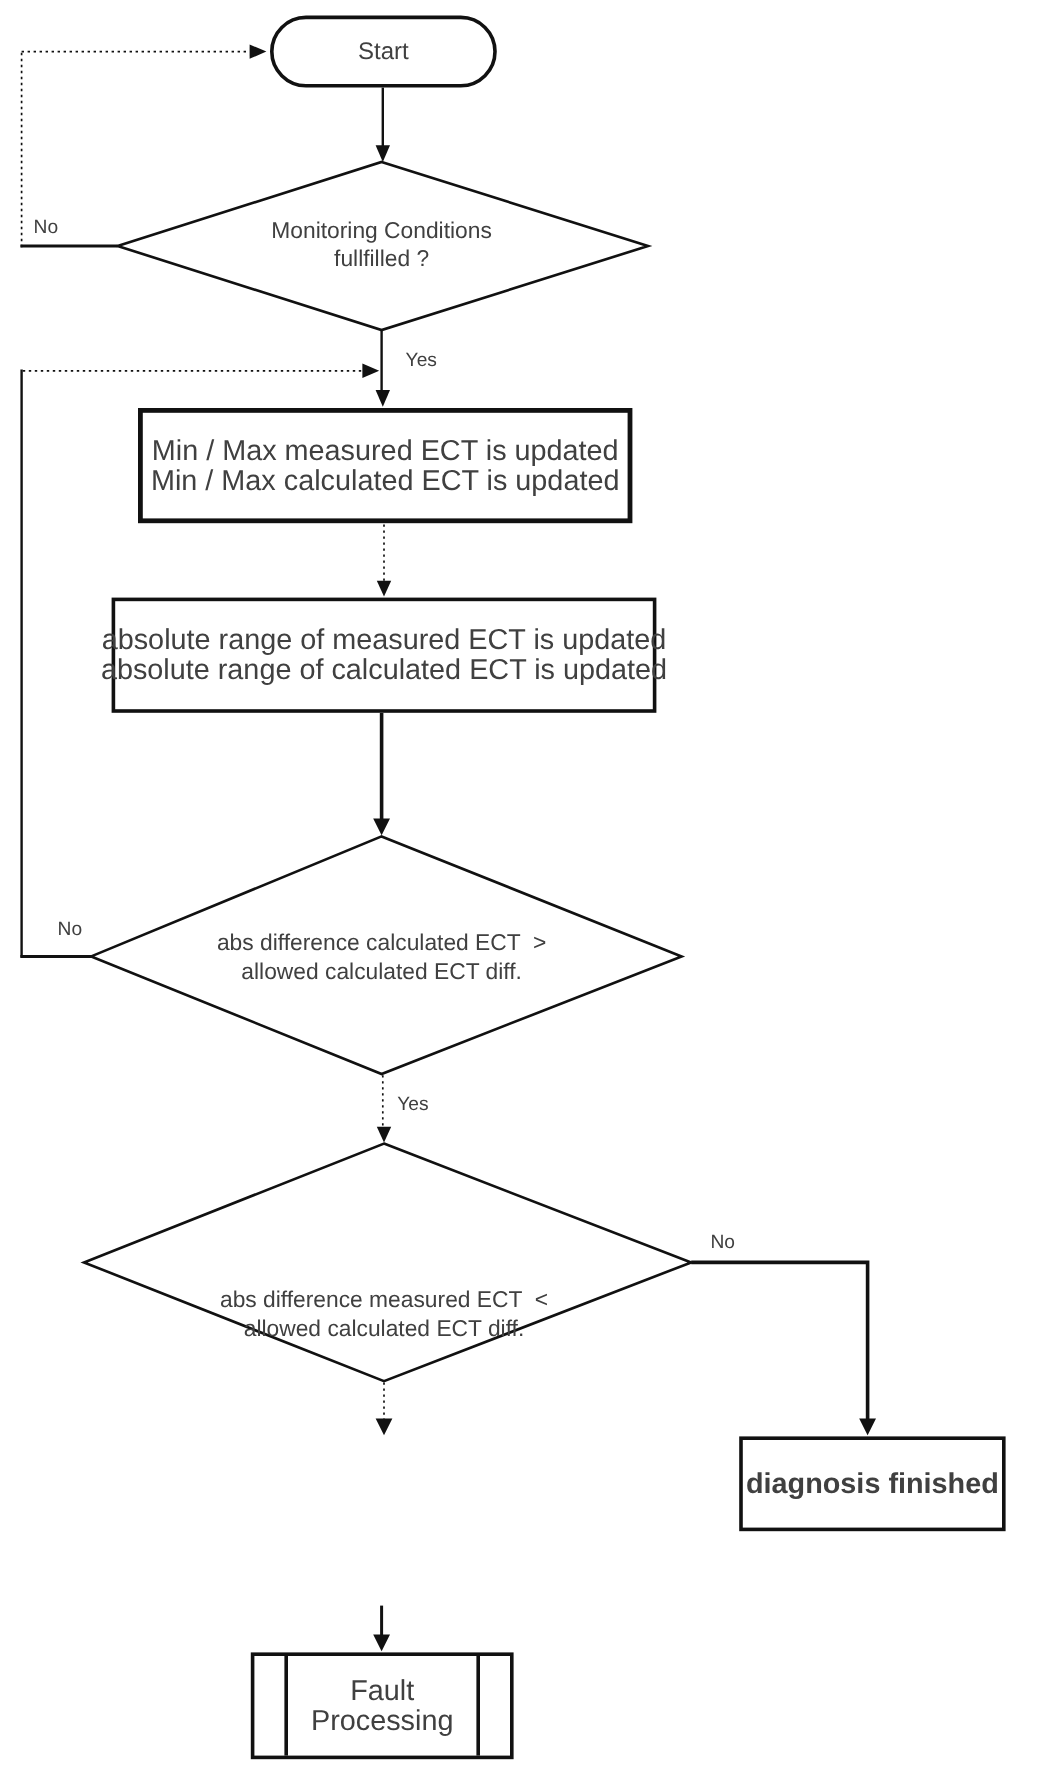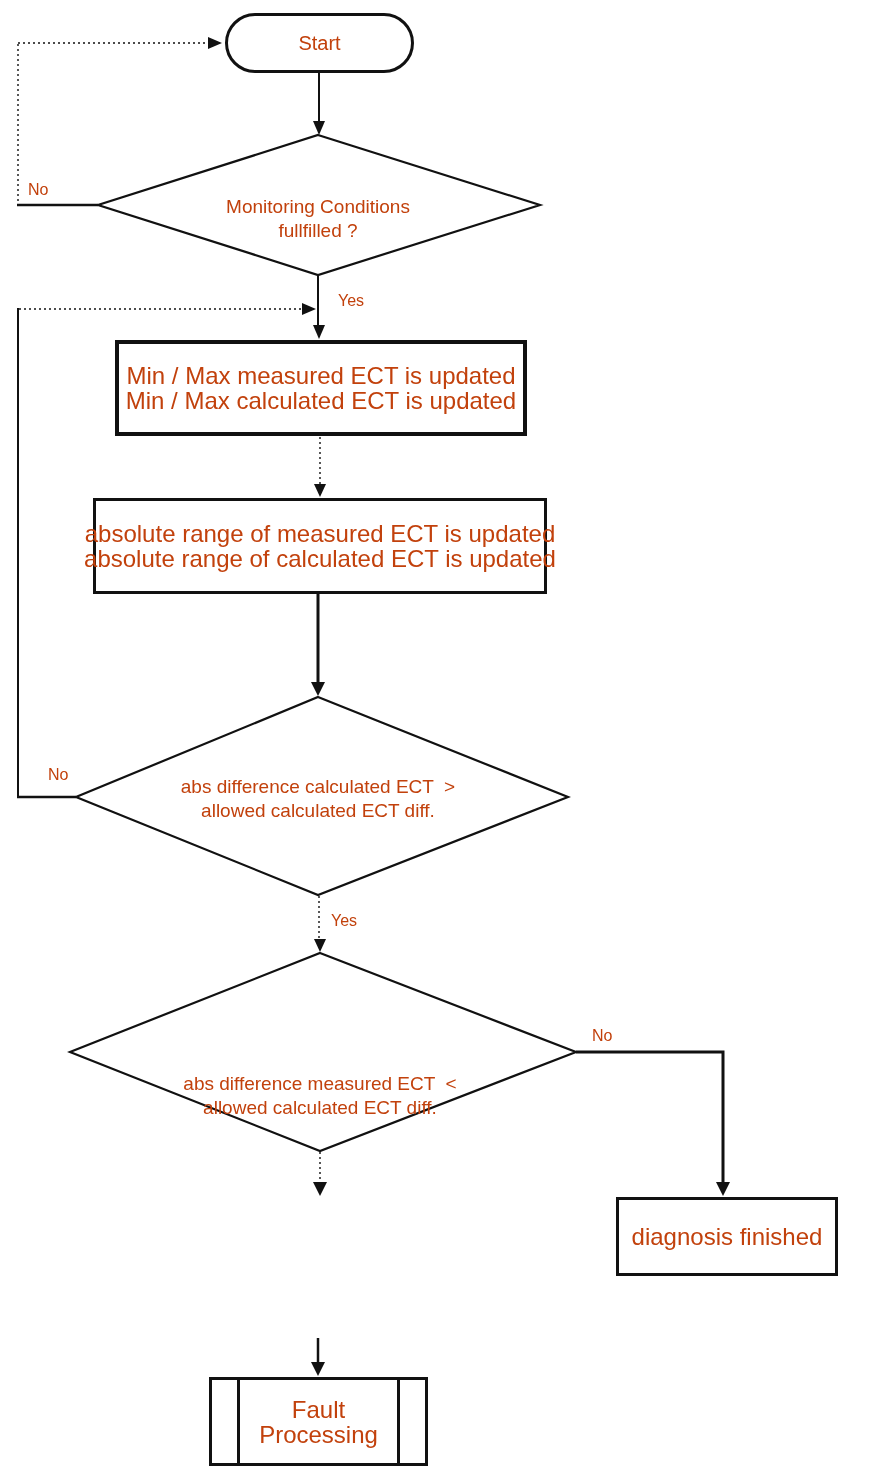--- a/index.html
+++ b/index.html
@@ -6,21 +6,21 @@
     margin: 0;
     padding: 0;
     background: #ffffff;
   }
   .canvas {
     position: relative;
     width: 880px;
     height: 1480px;
     background: #ffffff;
     font-family: "Liberation Sans", sans-serif;
-    color: #c2410c;
+    color: #404040;
     overflow: hidden;
   }
   .canvas svg {
     position: absolute;
     left: 0;
     top: 0;
   }
   .node {
     position: absolute;
     box-sizing: border-box;
@@ -108,21 +108,21 @@
 
     <polygon points="318,135 540,205 318,275 98,205" fill="#ffffff" stroke="#111" stroke-width="2.2"></polygon>
     <polygon points="318,697 568,797 318,895 76,797" fill="#ffffff" stroke="#111" stroke-width="2.2"></polygon>
     <polygon points="320,953 576,1052 320,1151 70,1052" fill="#ffffff" stroke="#111" stroke-width="2.2"></polygon>
   </svg>
 
   <div class="node stadium" style="left:225px; top:13px; width:189px; height:60px;">
     <div class="line">Start</div>
   </div>
 
-  <div class="dlabel" style="left:158px; top:195px; width:320px;">
+  <div class="dlabel" style="left:158px; top:181px; width:320px;">
     <div class="line">Monitoring Conditions</div>
     <div class="line">fullfilled ?</div>
   </div>
 
   <div class="node thickborder" style="left:115px; top:340px; width:412px; height:96px;">
     <div class="line">Min / Max measured ECT is updated</div>
     <div class="line">Min / Max calculated ECT is updated</div>
   </div>
 
   <div class="node" style="left:93px; top:498px; width:454px; height:96px;">
@@ -134,21 +134,21 @@
     <div class="line">abs difference calculated ECT  &gt;</div>
     <div class="line">allowed calculated ECT diff.</div>
   </div>
 
   <div class="dlabel" style="left:160px; top:1032px; width:320px;margin-top:40px;">
     <div class="line">abs difference measured ECT  &lt;</div>
     <div class="line">allowed calculated ECT diff.</div>
   </div>
 
 
-  <div class="node" style="left:616px; top:1197px; width:222px; height:79px;">
+  <div class="node" style="left:616px; top:1197px; width:222px; height:79px;font-weight:bold;">
     <div class="line">diagnosis finished</div>
   </div>
 
   <div class="node" style="left:209px; top:1377px; width:219px; height:89px;">
     <div class="sidebar-bar" style="left:25px;"></div>
     <div class="sidebar-bar" style="right:25px;"></div>
     <div class="line">Fault</div>
     <div class="line">Processing</div>
   </div>
 

